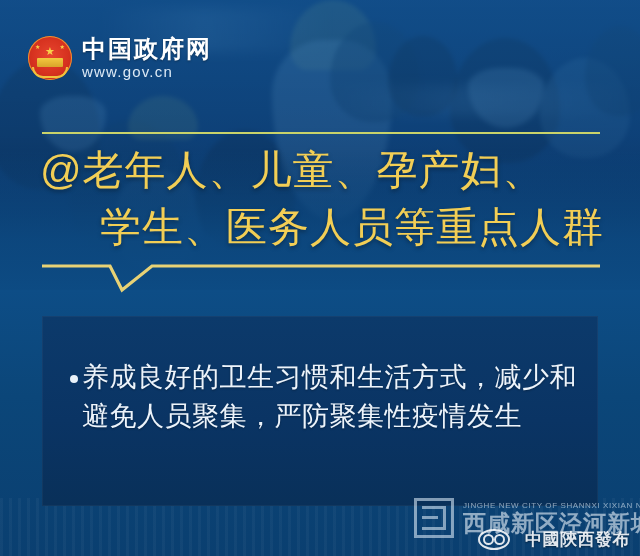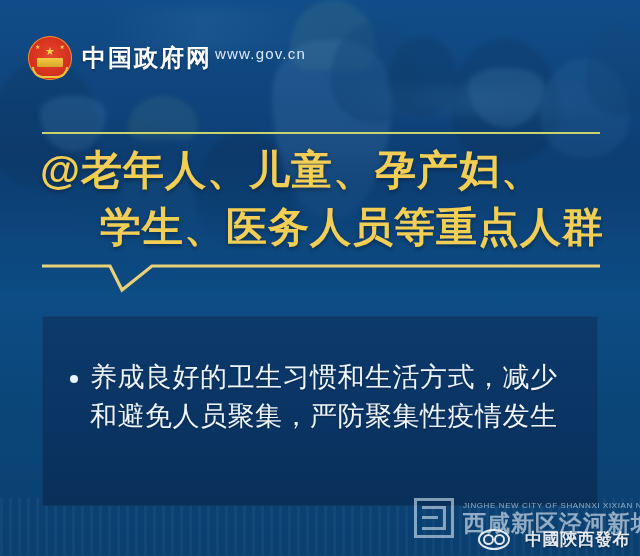--- a/index.html
+++ b/index.html
@@ -112,21 +112,21 @@
     border-radius: 1px;
   }
   .emblem .wheat {
     position: absolute; left: 50%; top: 31px;
     transform: translateX(-50%);
     width: 32px; height: 9px;
     border: 2px solid #f0c23c;
     border-top: none;
     border-radius: 0 0 16px 16px;
   }
-  .gov-text { display: flex; flex-direction: row; gap: 3px; }
+  .gov-text { display: flex; flex-direction: column; gap: 3px; }
   .gov-title {
     color: #ffffff;
     font-size: 24px;
     font-weight: bold;
     letter-spacing: 2px;
     line-height: 1;
     text-shadow: 0 1px 2px rgba(0,0,0,0.35);
   }
   .gov-url {
     color: #dce9f5;
@@ -149,21 +149,21 @@
   }
   .notch-svg { display: block; }
 
   
   .headline {
     position: absolute;
     left: 34px; top: 142px;
     width: 580px;
     color: #f2ce55;
     font-size: 41px;
-    font-weight: bold;
+    font-weight: normal;
     line-height: 1.38;
     letter-spacing: 1px;
     text-align: center;
     text-shadow: 0 2px 4px rgba(0,0,0,0.35);
   }
   .headline .line1 { display: block; text-align: left; padding-left: 6px; }
   .headline .line2 { display: block; text-align: right; padding-right: 10px; }
 
   
   .card {
@@ -172,21 +172,21 @@
     width: 556px; height: 190px;
     background: linear-gradient(180deg, #0c3a6b 0%, #0a3464 55%, #093059 100%);
     box-shadow: 0 0 0 1px rgba(255,255,255,0.04) inset;
   }
   .bullet-row {
     position: absolute;
     left: 28px; top: 42px;
     right: 20px;
     display: flex;
     align-items: flex-start;
-    gap: 12px;
+    gap: 4px;
   }
   .bullet-dot {
     width: 8px; height: 8px;
     border-radius: 50%;
     background: #e9f2fa;
     margin-top: 17px;
     flex: 0 0 auto;
   }
   .bullet-text {
     color: #edf4fb;

